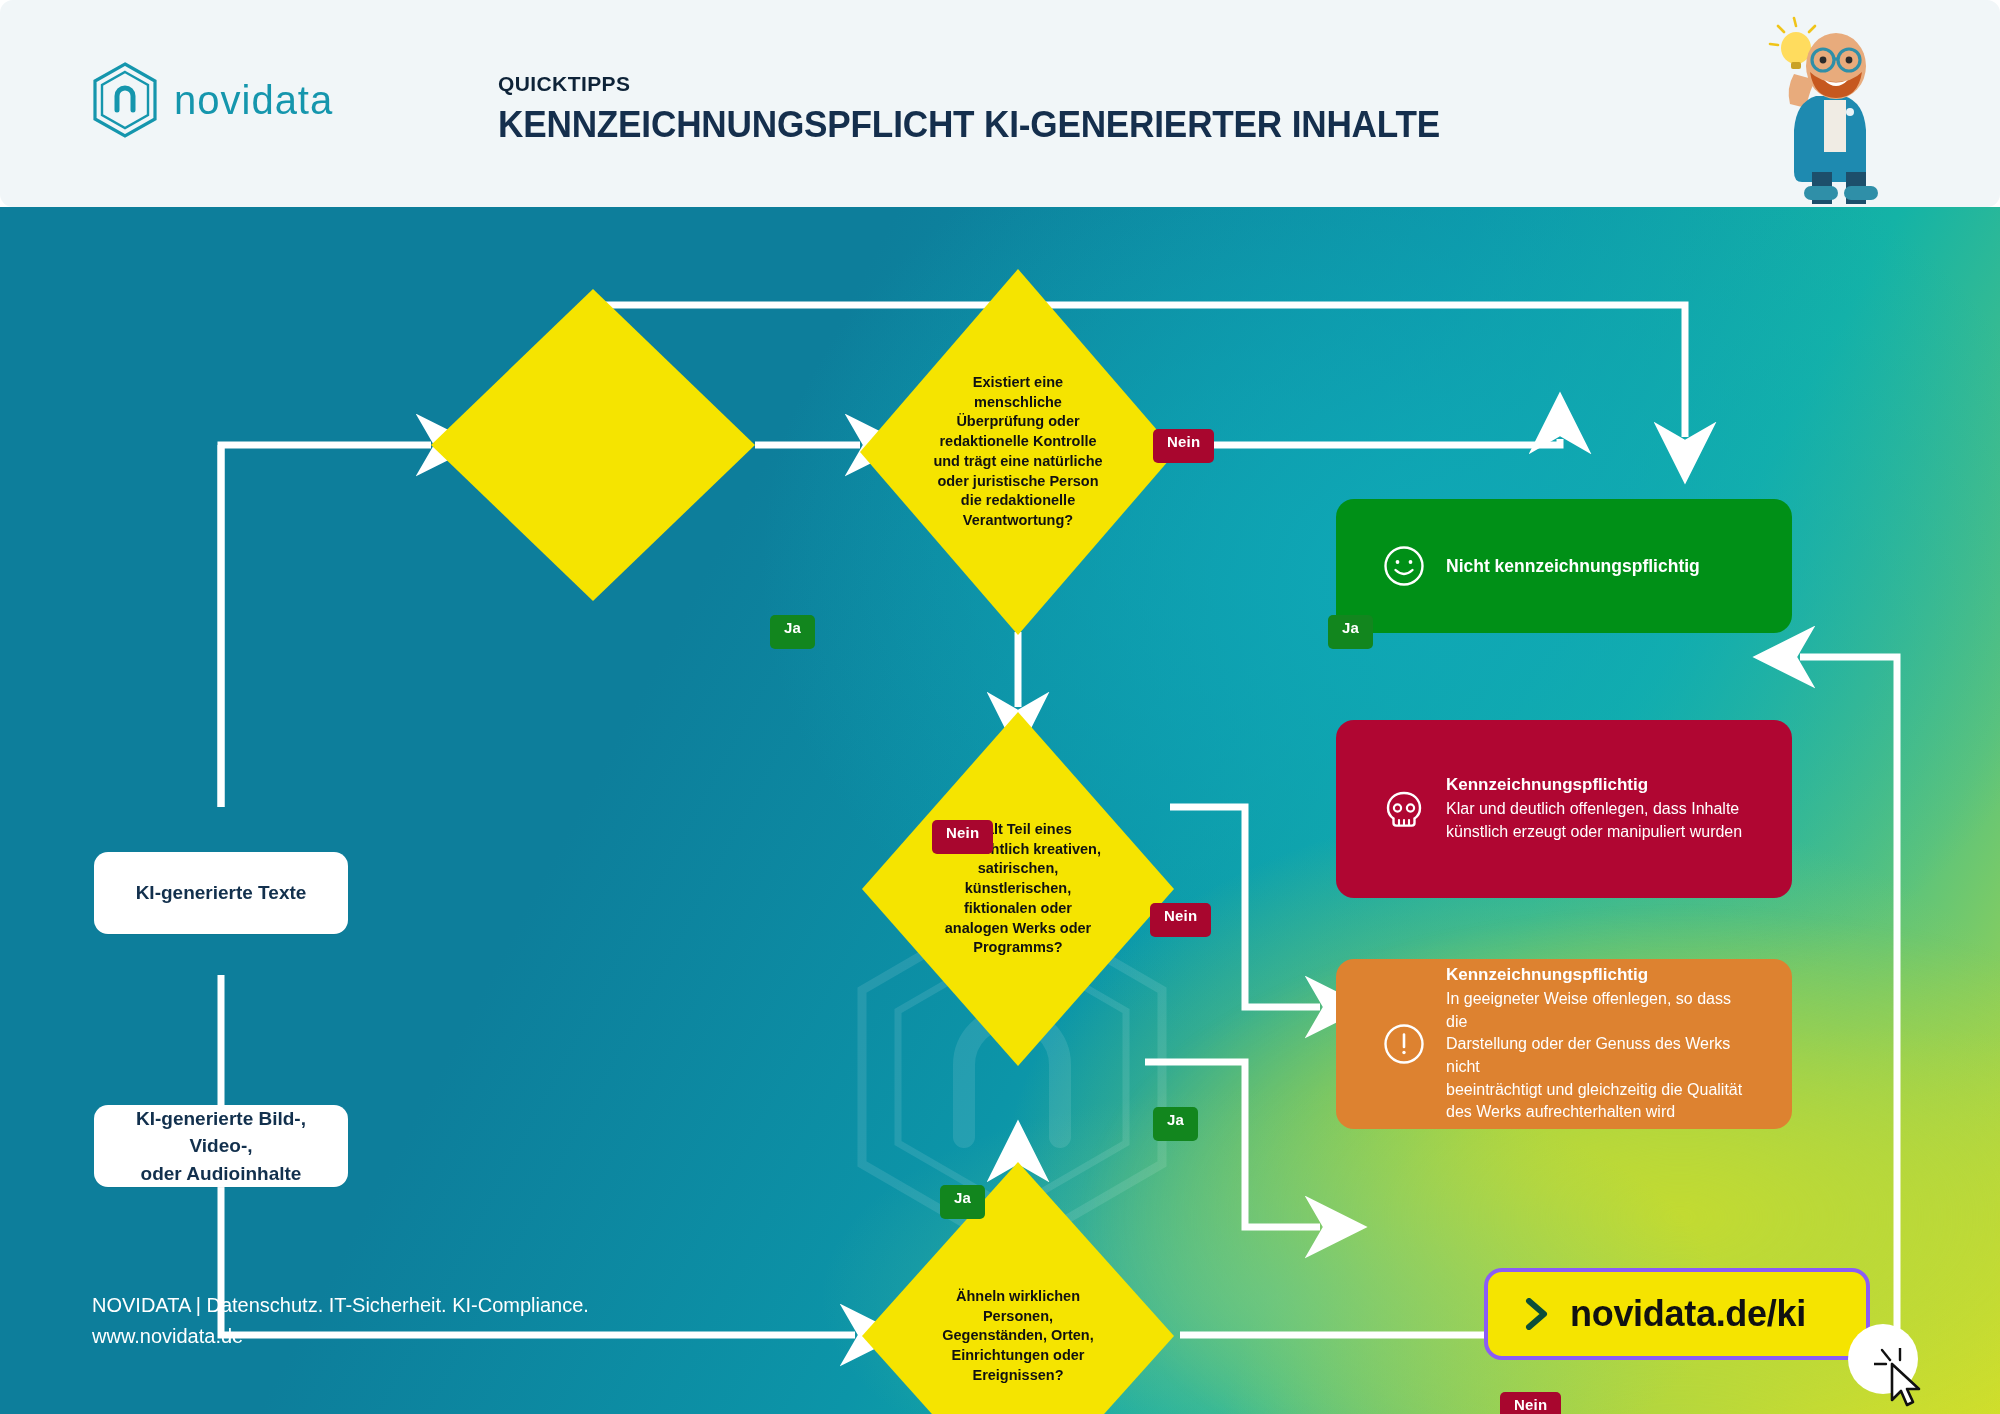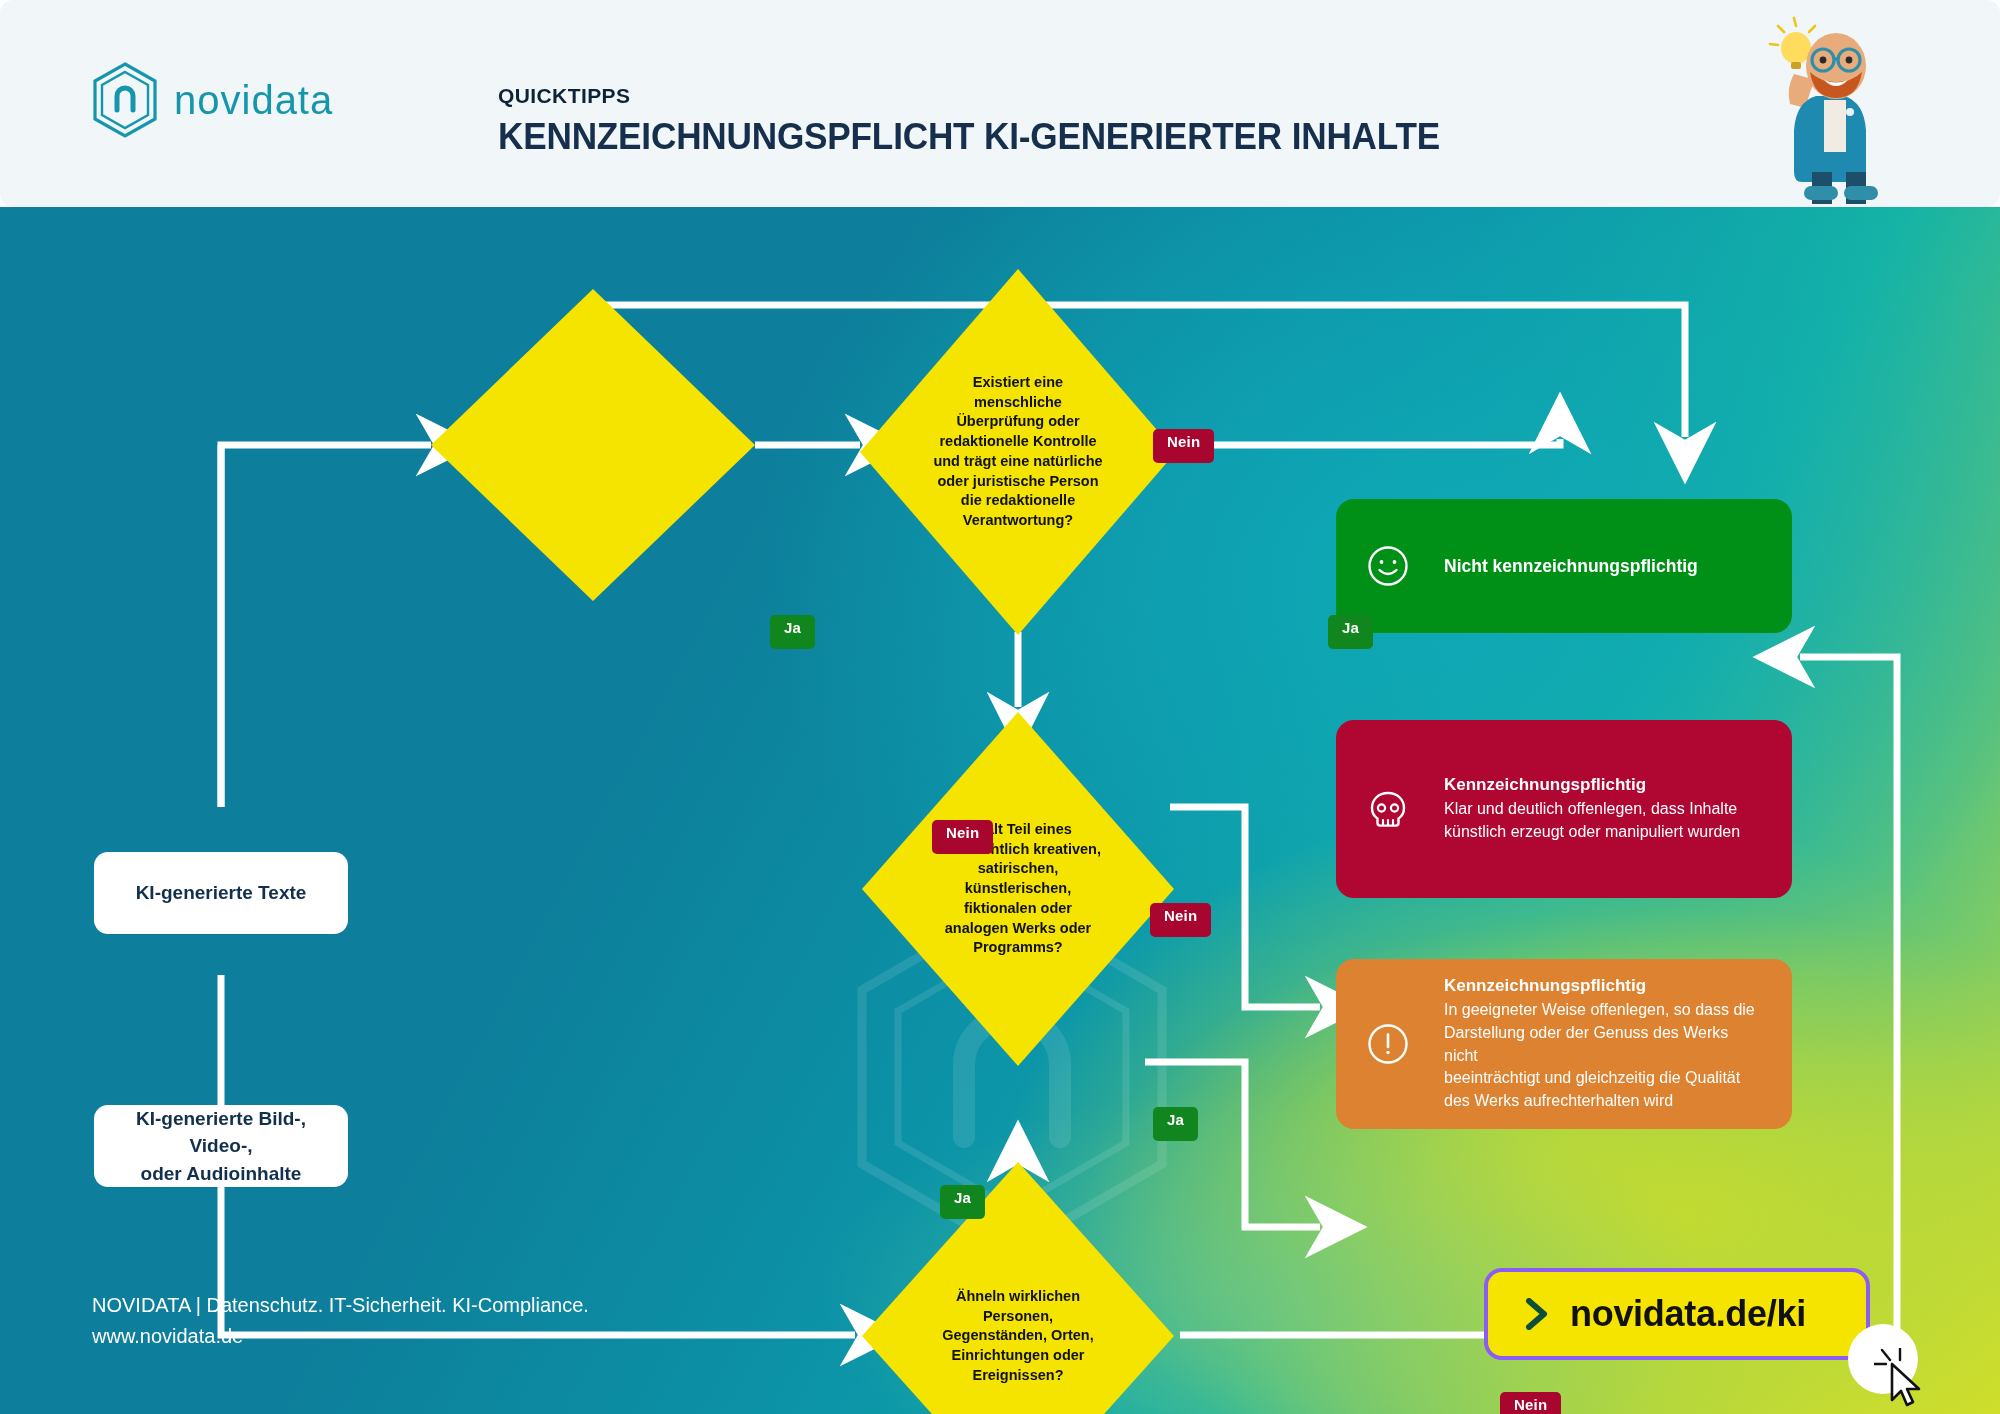--- a/index.html
+++ b/index.html
@@ -25,21 +25,21 @@
   }
   #logo-wrap {
     position: absolute; left: 92px; top: 62px;
     display: flex; align-items: center; gap: 16px;
   }
   #logo-mark { width: 66px; height: 76px; }
   #logo-text {
     font-size: 40px; letter-spacing: 1px;
     color: #1596ad; font-weight: 400;
   }
-  #header-titles { position: absolute; left: 498px; top: 84px; }
+  #header-titles { position: absolute; left: 498px; top: 72px; }
   #kicker {
     font-size: 21px; font-weight: 800; letter-spacing: 0.4px;
     color: #0e2338; font-family: "Liberation Sans", sans-serif;
   }
   #headline {
     margin-top: 8px;
     font-size: 37px; font-weight: 800; letter-spacing: -0.2px;
     color: #152f4d;
     transform: scaleX(0.95); transform-origin: left center;
   }
@@ -99,22 +99,22 @@
     transform: translate(-50%, -50%);
     text-align: center;
     color: #111111; font-weight: 800;
     font-size: 14.5px; line-height: 1.36;
     width: 70%;
     white-space: pre-line;
   }
 
   .outcome {
     border-radius: 18px;
-    display: flex; align-items: center; gap: 34px;
-    padding: 22px 30px;
+    display: flex; align-items: center; gap: 20px;
+    padding: 22px 46px;
     color: #ffffff;
   }
   .outcome .oicon { flex: 0 0 auto; width: 44px; height: 44px; }
   .outcome .otitle { font-size: 17px; font-weight: 800; line-height: 1.3; }
   .outcome .obody  { font-size: 16px; font-weight: 400; line-height: 1.42; margin-top: 2px; }
   .outcome .single { font-size: 17.5px; font-weight: 800; }
 
   
   .chip {
     position: absolute;

